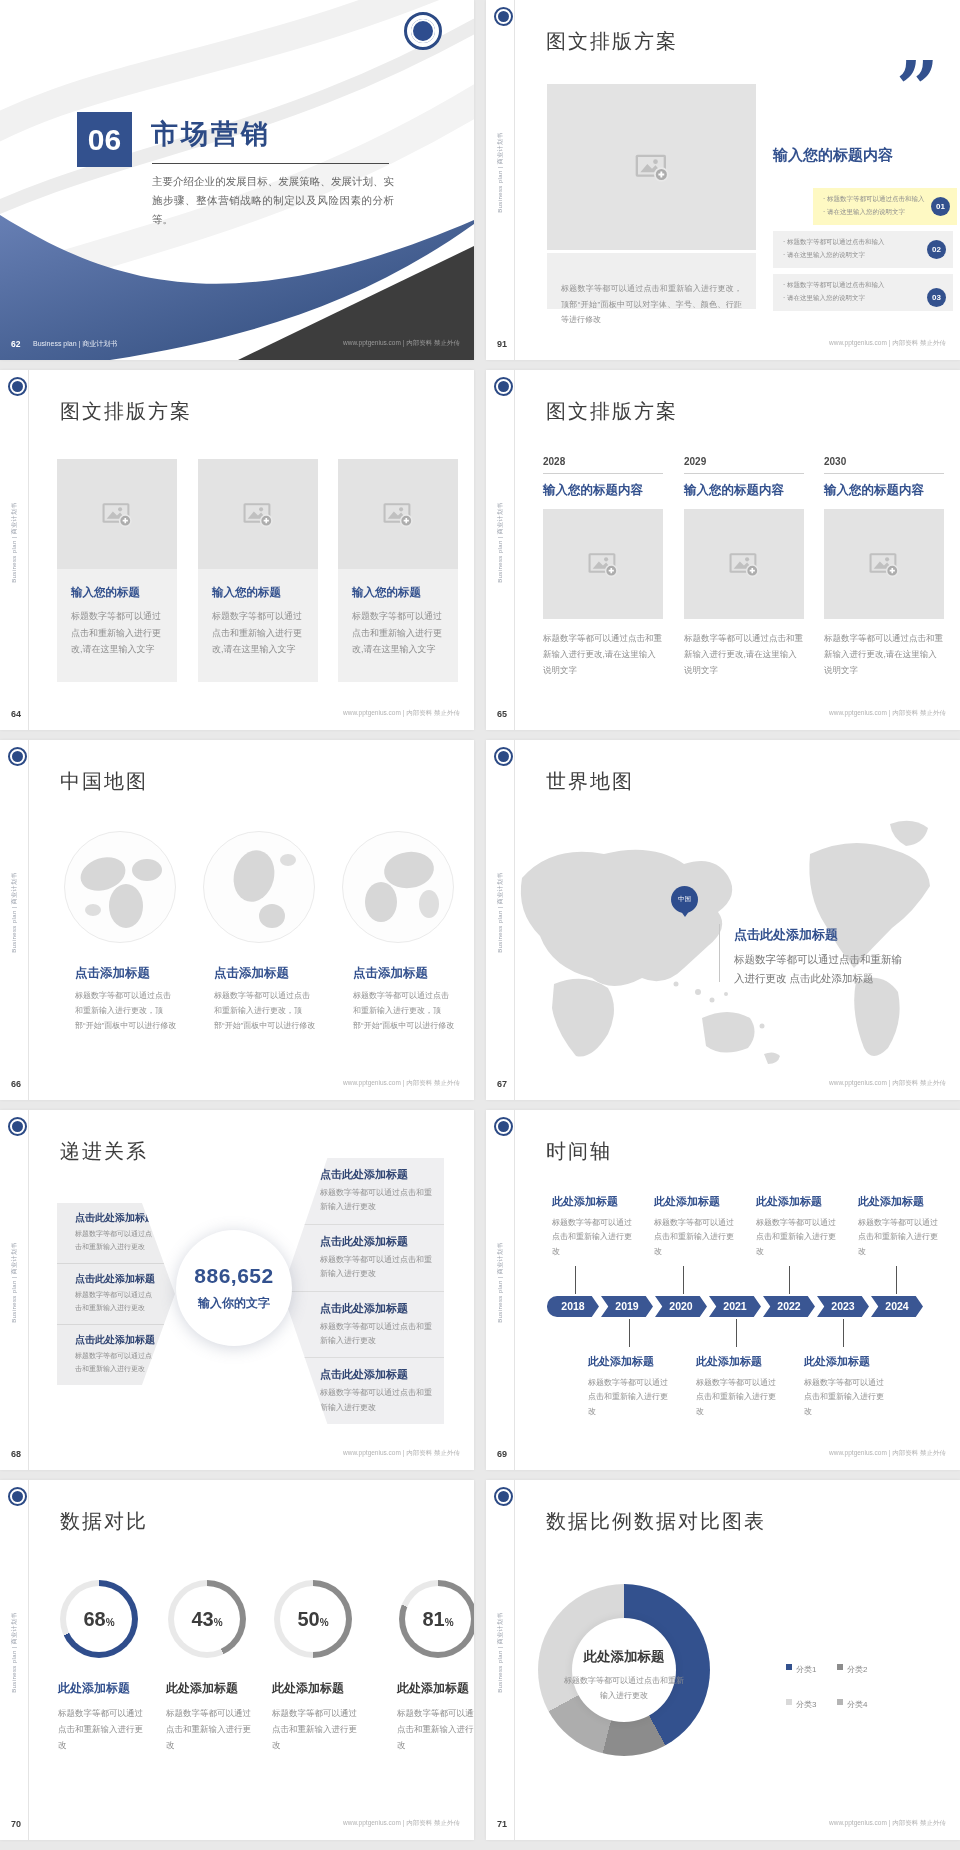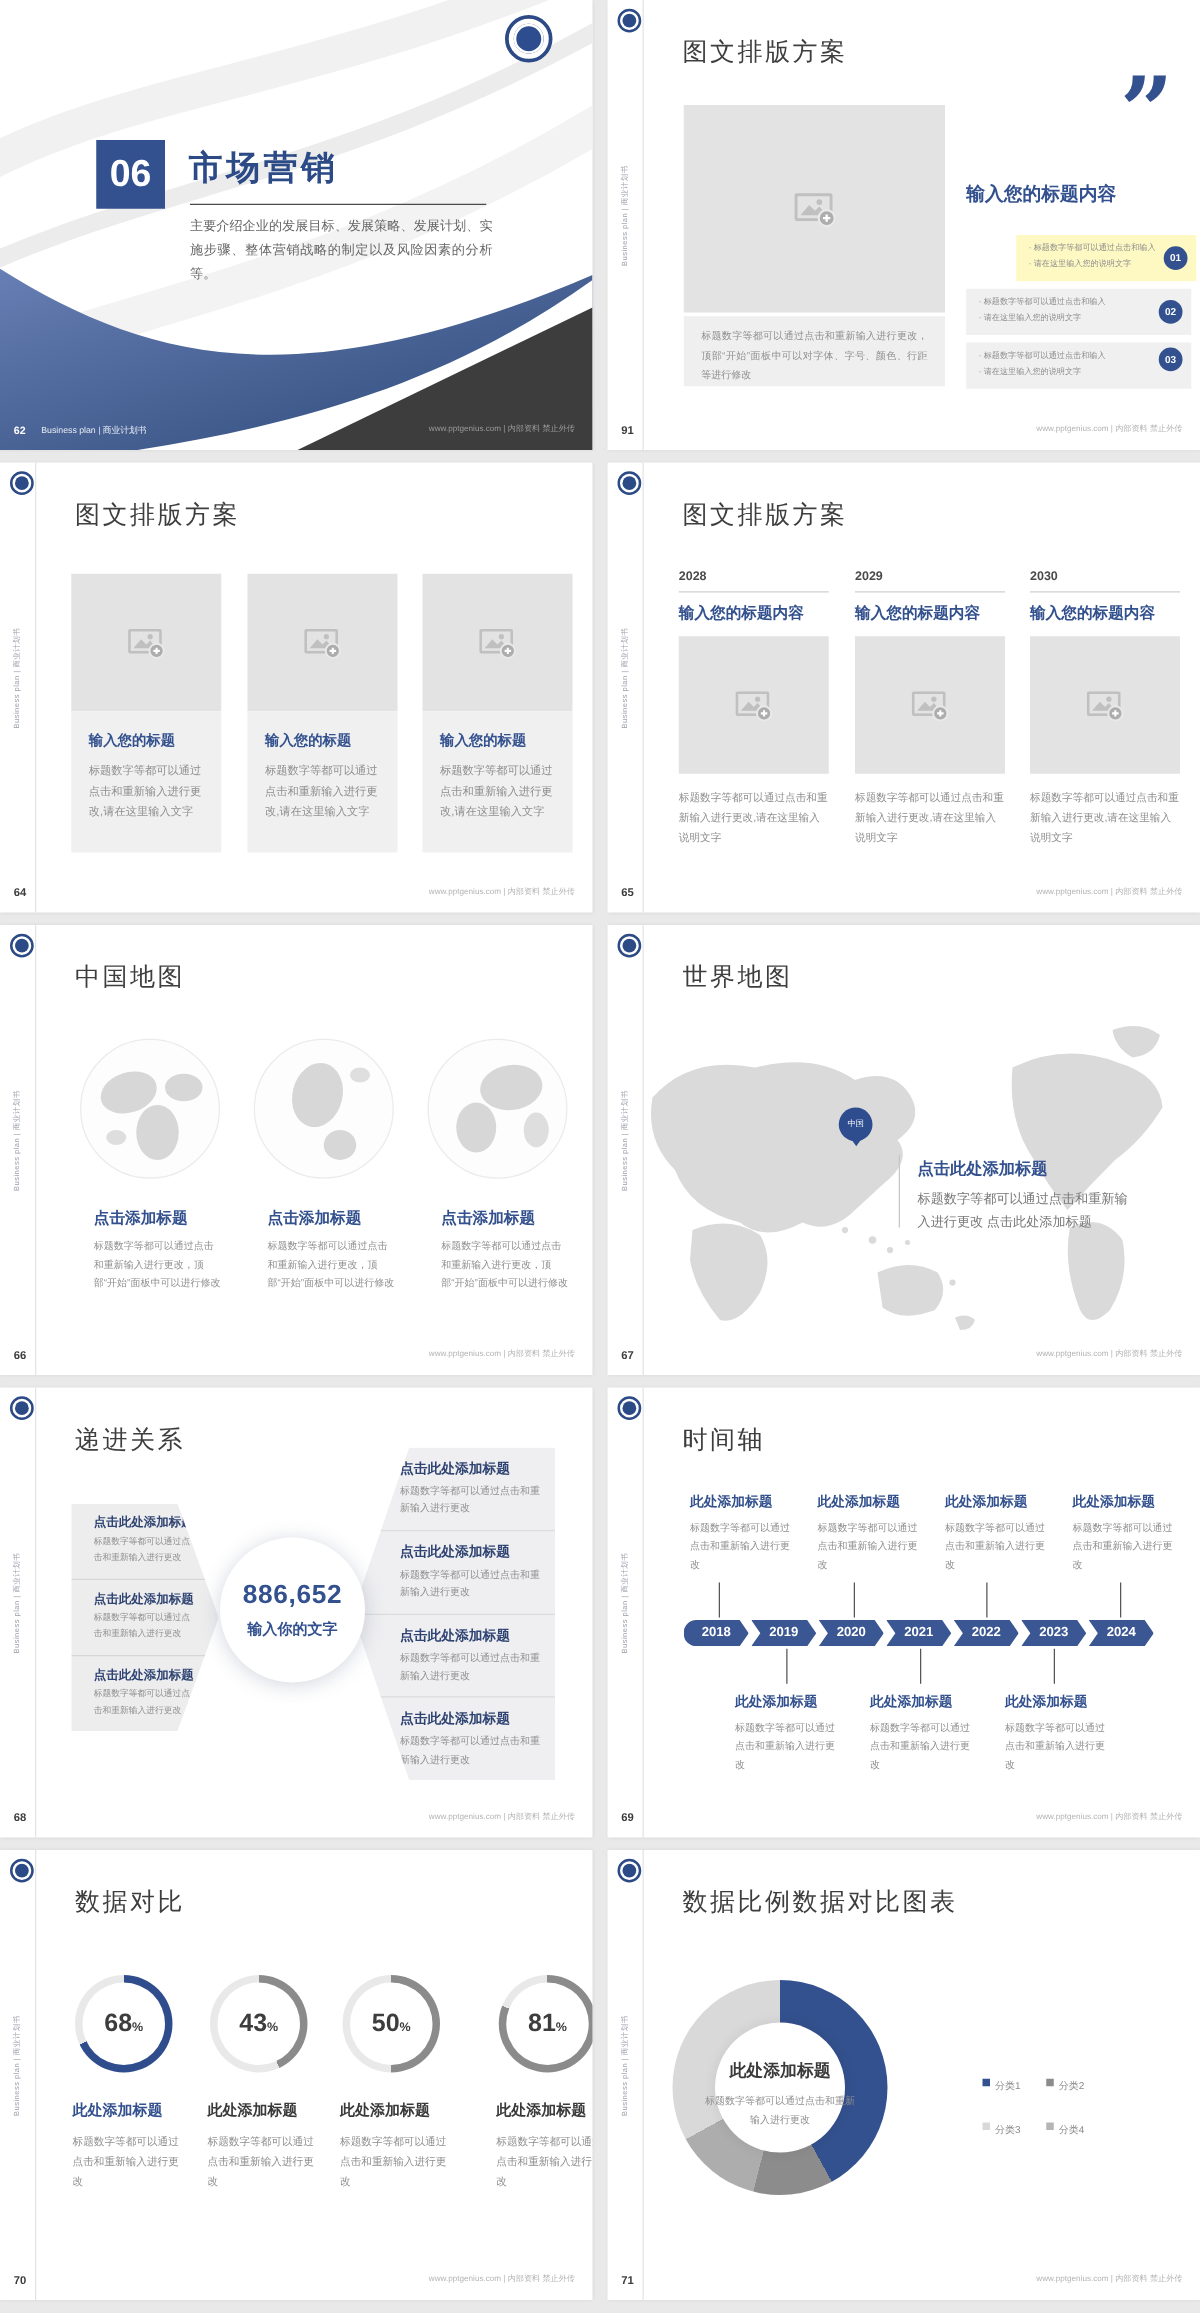--- a/index.html
+++ b/index.html
@@ -12,21 +12,21 @@
   .logo{position:absolute;top:7px;left:8px;width:19px;height:19px;border-radius:50%;
     border:2px solid #2c4a85;box-sizing:border-box;background:#fff;}
   .logo::after{content:"";position:absolute;inset:2px;border-radius:50%;background:#2c4a85;}
   .vline{position:absolute;left:28px;top:0;bottom:0;width:1px;background:#e4e4e4;}
   .vtext{position:absolute;left:-46px;top:168px;width:120px;text-align:center;transform:rotate(-90deg);
     font-size:6px;color:#9aa0ab;letter-spacing:.4px;white-space:nowrap;}
   .pnum{position:absolute;left:11px;bottom:11px;font-size:9px;font-weight:bold;color:#3d3d3d;}
   .fsite{position:absolute;right:14px;bottom:12px;font-size:6.5px;color:#b3b3b3;}
   .stitle{position:absolute;left:60px;top:28px;font-size:20px;color:#3e3e3e;letter-spacing:2px;}
   .hblue{color:#33518e;font-weight:bold;}
-  .gray{color:#8f8f8f;}
+  .gray{color:#8f8f8f;margin-top:20px;}
   .ph{background:#e3e3e3;display:flex;align-items:center;justify-content:center;}
   .card{background:#f0f0f0;}
   
   .s62-logo{position:absolute;top:12px;left:404px;width:38px;height:38px;border-radius:50%;
     border:3px solid #2c4a85;box-sizing:border-box;background:#fff;}
   .s62-logo::after{content:"";position:absolute;inset:4px;border-radius:50%;background:#2e4d8e;box-shadow:inset 0 0 0 2px #fff;}
   .chapterbox{position:absolute;left:77px;top:112px;width:55px;height:55px;background:#33518e;color:#fff;
     font-size:30px;font-weight:bold;display:flex;align-items:center;justify-content:center;}
   
   .badge{width:19px;height:19px;border-radius:50%;background:#33518e;color:#fff;font-size:8px;font-weight:bold;
@@ -121,21 +121,21 @@
         <div><span>·</span> <span>标题数字等都可以通过点击和输入</span></div>
         <div><span>·</span> <span>请在这里输入您的说明文字</span></div>
       </div>
       <div class="badge abs" style="right:7px;top:9px;">02</div>
     </div>
     <div class="abs" style="left:287px;top:274px;width:180px;height:37px;background:#f0f0f0;">
       <div style="padding:5px 30px 0 10px;font-size:6.5px;line-height:1.95;color:#8d8d8d;">
         <div><span>·</span> <span>标题数字等都可以通过点击和输入</span></div>
         <div><span>·</span> <span>请在这里输入您的说明文字</span></div>
       </div>
-      <div class="badge abs" style="right:7px;top:4px;">03</div>
+      <div class="badge abs" style="right:7px;top:14px;">03</div>
     </div>
     <span class="pnum">91</span>
     <span class="fsite">www.pptgenius.com | 内部资料 禁止外传</span>
   </div>
 
   <div class="slide">
     <span class="logo"></span>
     <span class="vline"></span>
     <span class="vtext">Business plan | 商业计划书</span>
     <div class="stitle">图文排版方案</div>

